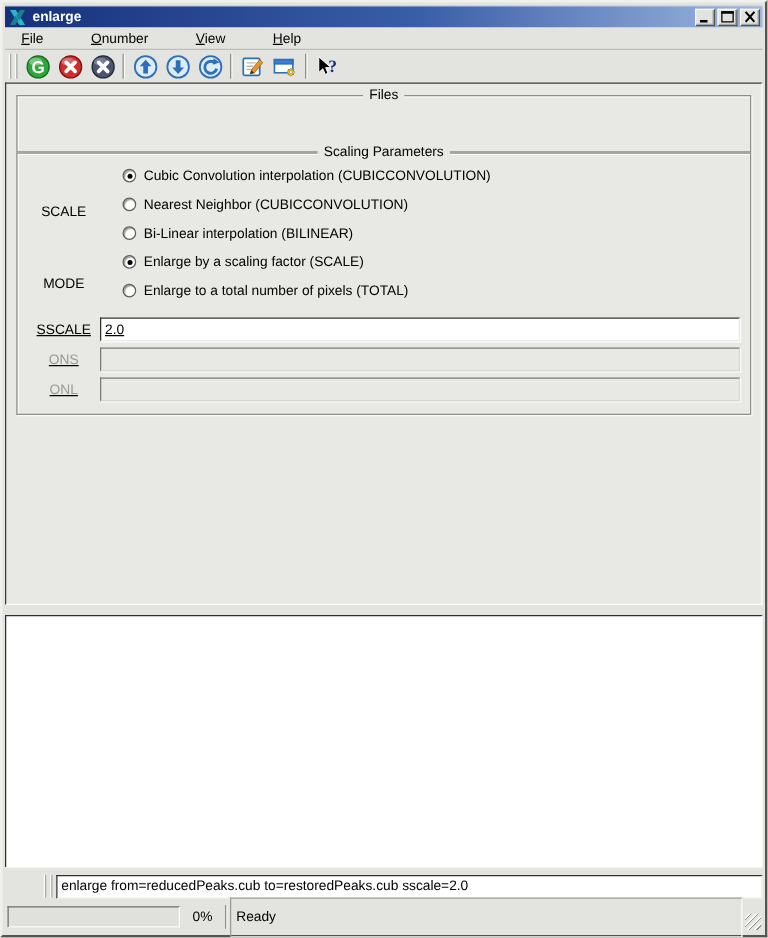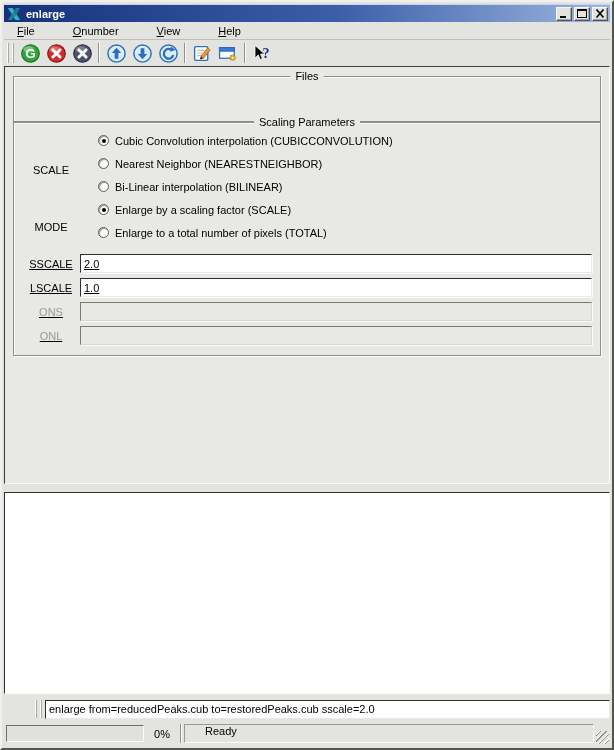--- a/index.html
+++ b/index.html
@@ -149,21 +149,21 @@
   .statusbar { flex: none; height: 25px; margin-top: 2px; display: flex; align-items: center; padding: 2px 1px 2px 2px; }
   .progress {
     width: 138px; height: 17px; flex: none;
     border: 1px solid; border-color: #6e6e6a #fbfbf9 #fbfbf9 #6e6e6a;
     background: #e0e0dc;
   }
   .pct { width: 36px; flex: none; text-align: center; }
   .sb-sep { width: 2px; height: 19px; flex: none; margin-right: 2px;
     border-left: 1px solid #8f8f8b; border-right: 1px solid #fcfcfa; }
   .ready {
-    flex: 1; height: 19px; display: flex; padding-left: 20px;
+    flex: 1; height: 32px; display: flex; align-items: center; padding-left: 4px;
     border: 1px solid; border-color: #9a9a96 #fbfbf9 #fbfbf9 #9a9a96;
   }
   .resize-grip { width: 13px; height: 13px; flex: none; align-self: flex-end; margin-left: 2px;
     background: repeating-linear-gradient(135deg, transparent 0 2px, #fcfcfa 2px 3px, #8f8f8b 3px 4px);
   }
 </style>
 </head>
 <body>
 
 <div class="window">
@@ -290,21 +290,21 @@
 
       <div class="radio-section">
         <span class="flabel">SCALE</span>
         <div class="radio-list">
           <div class="radio-row">
             <span class="radio on"></span>
             <span>Cubic Convolution interpolation (CUBICCONVOLUTION)</span>
           </div>
           <div class="radio-row">
             <span class="radio"></span>
-            <span>Nearest Neighbor (NEARESTNEIGHBOR)</span>
+            <span>Nearest Neighbor (CUBICCONVOLUTION)</span>
           </div>
           <div class="radio-row">
             <span class="radio"></span>
             <span>Bi-Linear interpolation (BILINEAR)</span>
           </div>
         </div>
       </div>
 
       <div class="radio-section">
         <span class="flabel">MODE</span>
@@ -317,24 +317,20 @@
             <span class="radio"></span>
             <span>Enlarge to a total number of pixels (TOTAL)</span>
           </div>
         </div>
       </div>
 
       <div class="field-rows">
         <div class="frow">
           <span class="flabel">SSCALE</span>
           <input class="tfield" type="text" value="2.0" style="">
-        </div>
-        <div class="frow">
-          <span class="flabel">LSCALE</span>
-          <input class="tfield" type="text" value="1.0" style="">
         </div>
         <div class="frow">
           <span class="flabel disabled">ONS</span>
           <input class="tfield" type="text" disabled="" value="" style="">
         </div>
         <div class="frow">
           <span class="flabel disabled">ONL</span>
           <input class="tfield" type="text" disabled="" value="" style="">
         </div>
       </div>

